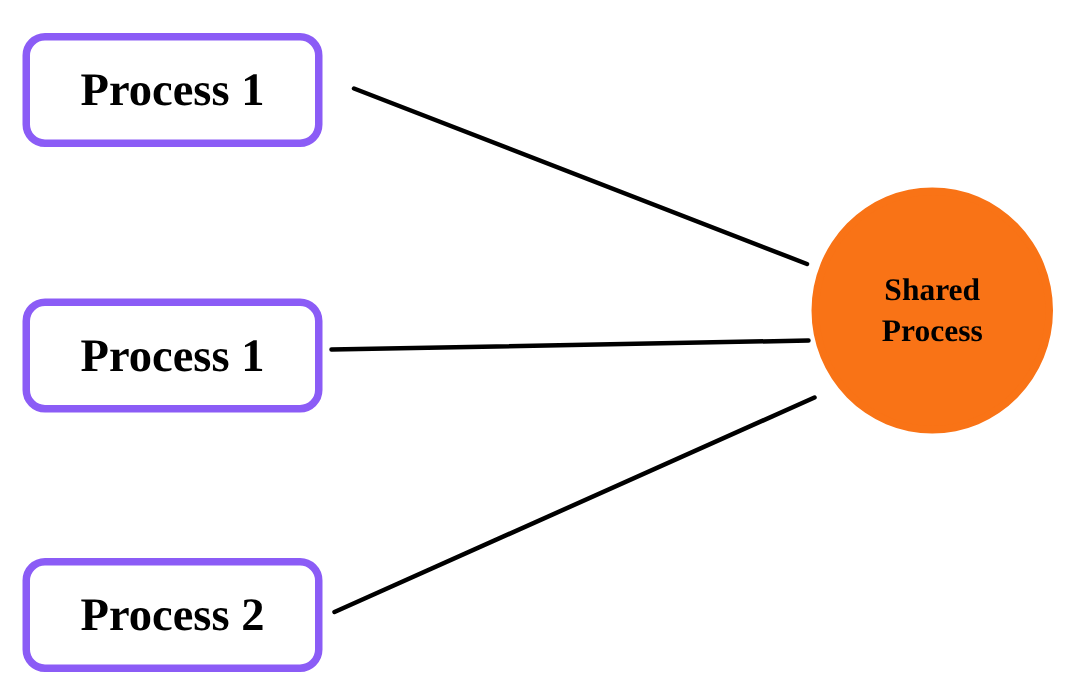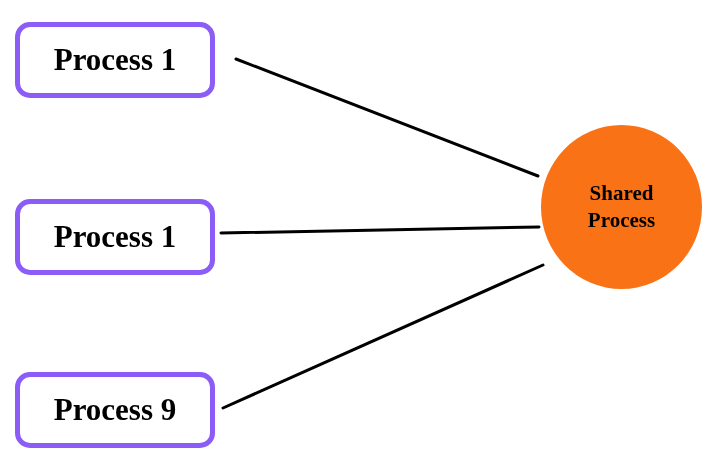--- a/index.html
+++ b/index.html
@@ -80,21 +80,21 @@
 
   <div class="node-box" id="node0" style="left: 15px; top: 22px; width: 200px; height: 76px;">
     <span class="node-label">Process 1</span>
   </div>
 
   <div class="node-box" id="node1" style="left: 15px; top: 199px; width: 200px; height: 76px;">
     <span class="node-label">Process 1</span>
   </div>
 
   <div class="node-box" id="node2" style="left: 15px; top: 372px; width: 200px; height: 76px;">
-    <span class="node-label">Process 9</span>
+    <span class="node-label">Process 2</span>
   </div>
 
   <div class="node-circle" id="resource" style="left: 541px; top: 125px; width: 161px; height: 164px;">
     <span class="circle-label">
       <span class="line">Shared</span>
       <span class="line">Process</span>
     </span>
   </div>
 
 </div>

